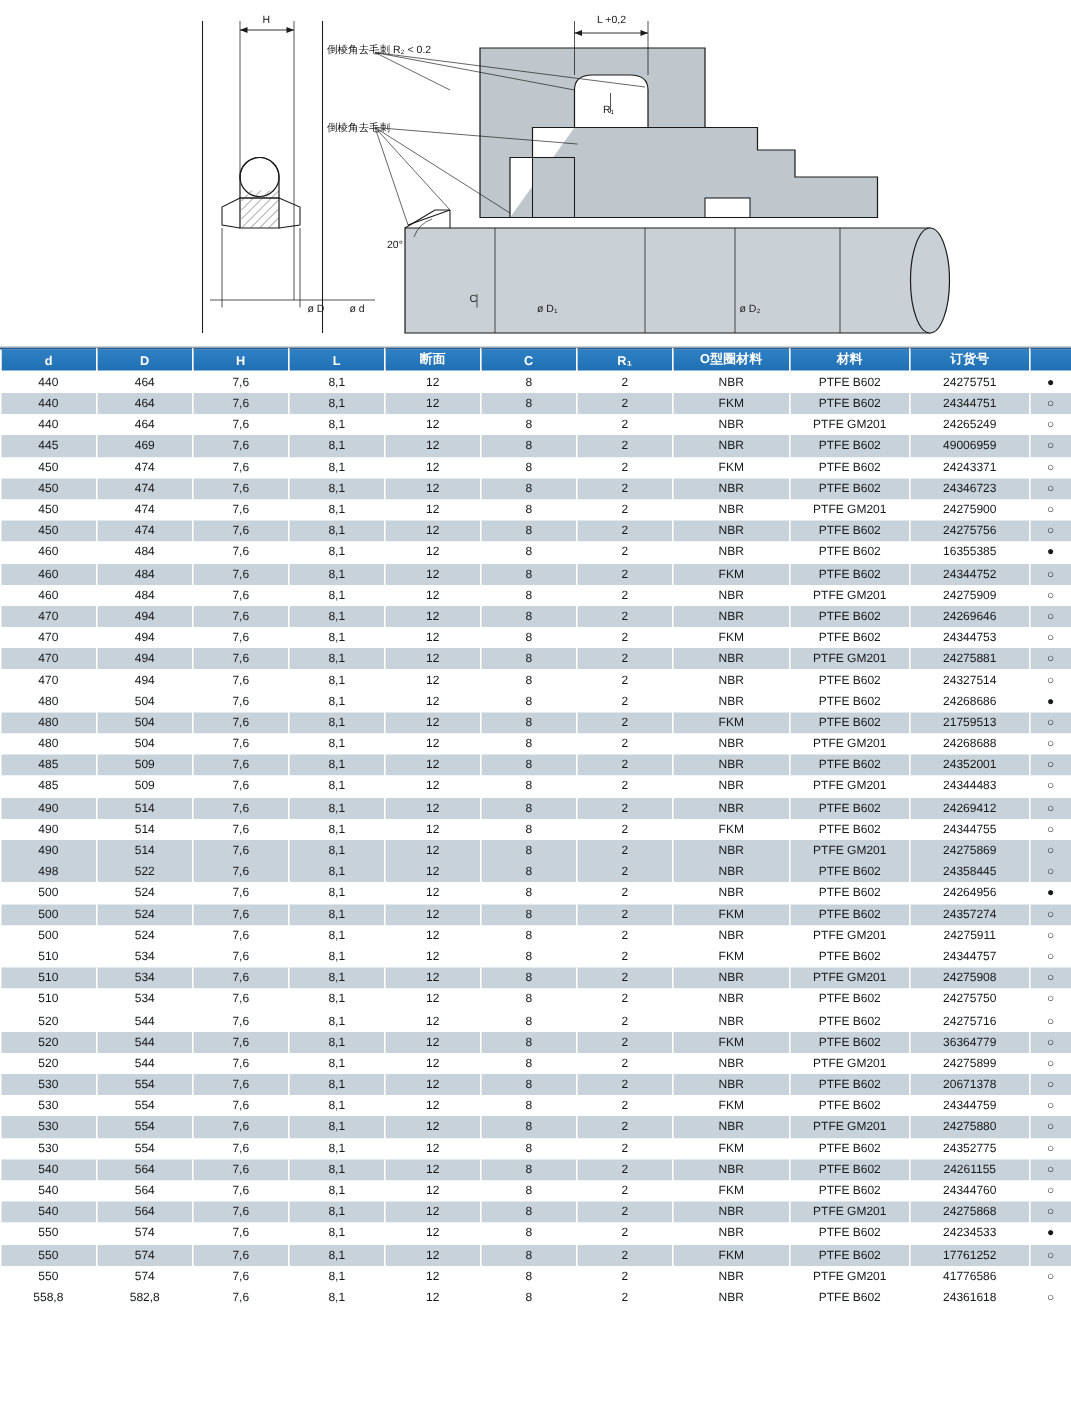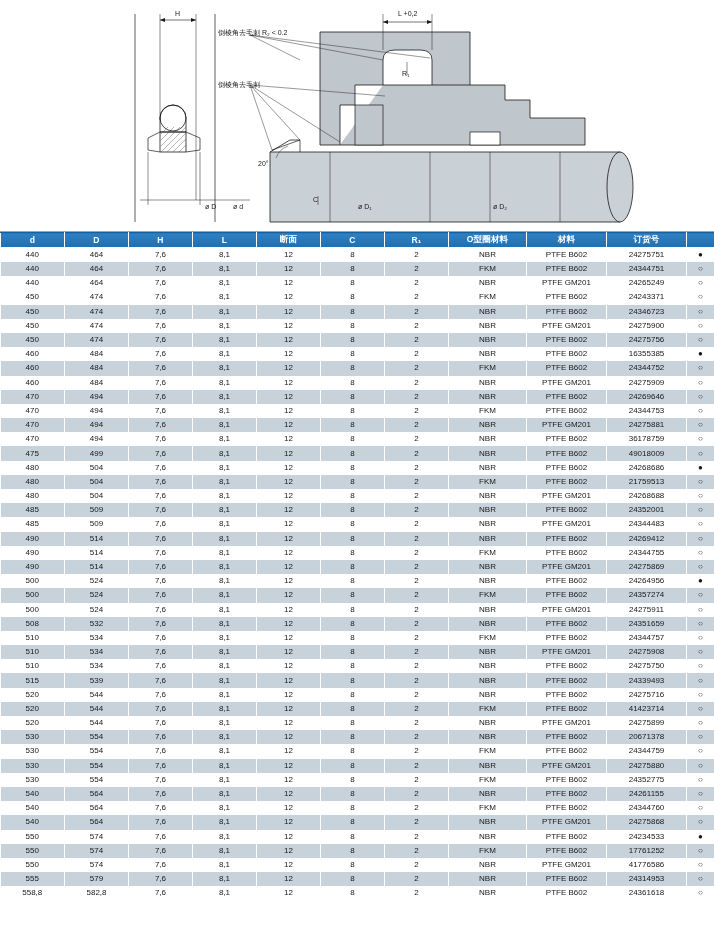--- a/index.html
+++ b/index.html
@@ -224,20 +224,33 @@
           <td>7,6</td>
           <td>8,1</td>
           <td>12</td>
           <td>8</td>
           <td>2</td>
           <td>NBR</td>
           <td>PTFE GM201</td>
           <td>24265249</td>
           <td class="dot">○</td>
         </tr>
+        <tr class="r1">
+          <td>445</td>
+          <td>469</td>
+          <td>7,6</td>
+          <td>8,1</td>
+          <td>12</td>
+          <td>8</td>
+          <td>2</td>
+          <td>NBR</td>
+          <td>PTFE B602</td>
+          <td>49006959</td>
+          <td class="dot">○</td>
+        </tr>
         <tr class="r0">
           <td>450</td>
           <td>474</td>
           <td>7,6</td>
           <td>8,1</td>
           <td>12</td>
           <td>8</td>
           <td>2</td>
           <td>FKM</td>
           <td>PTFE B602</td>
@@ -364,34 +377,21 @@
         <tr class="r0">
           <td>470</td>
           <td>494</td>
           <td>7,6</td>
           <td>8,1</td>
           <td>12</td>
           <td>8</td>
           <td>2</td>
           <td>NBR</td>
           <td>PTFE B602</td>
-          <td>36178759</td>
-          <td class="dot">○</td>
-        </tr>
-        <tr class="r1">
-          <td>475</td>
-          <td>499</td>
-          <td>7,6</td>
-          <td>8,1</td>
-          <td>12</td>
-          <td>8</td>
-          <td>2</td>
-          <td>NBR</td>
-          <td>PTFE B602</td>
-          <td>49018009</td>
+          <td>24327514</td>
           <td class="dot">○</td>
         </tr>
         <tr class="r0">
           <td>480</td>
           <td>504</td>
           <td>7,6</td>
           <td>8,1</td>
           <td>12</td>
           <td>8</td>
           <td>2</td>
@@ -484,20 +484,33 @@
           <td>7,6</td>
           <td>8,1</td>
           <td>12</td>
           <td>8</td>
           <td>2</td>
           <td>NBR</td>
           <td>PTFE GM201</td>
           <td>24275869</td>
           <td class="dot">○</td>
         </tr>
+        <tr class="r1">
+          <td>498</td>
+          <td>522</td>
+          <td>7,6</td>
+          <td>8,1</td>
+          <td>12</td>
+          <td>8</td>
+          <td>2</td>
+          <td>NBR</td>
+          <td>PTFE B602</td>
+          <td>24358445</td>
+          <td class="dot">○</td>
+        </tr>
         <tr class="r0">
           <td>500</td>
           <td>524</td>
           <td>7,6</td>
           <td>8,1</td>
           <td>12</td>
           <td>8</td>
           <td>2</td>
           <td>NBR</td>
           <td>PTFE B602</td>
@@ -523,33 +536,20 @@
           <td>7,6</td>
           <td>8,1</td>
           <td>12</td>
           <td>8</td>
           <td>2</td>
           <td>NBR</td>
           <td>PTFE GM201</td>
           <td>24275911</td>
           <td class="dot">○</td>
         </tr>
-        <tr class="r1">
-          <td>508</td>
-          <td>532</td>
-          <td>7,6</td>
-          <td>8,1</td>
-          <td>12</td>
-          <td>8</td>
-          <td>2</td>
-          <td>NBR</td>
-          <td>PTFE B602</td>
-          <td>24351659</td>
-          <td class="dot">○</td>
-        </tr>
         <tr class="r0">
           <td>510</td>
           <td>534</td>
           <td>7,6</td>
           <td>8,1</td>
           <td>12</td>
           <td>8</td>
           <td>2</td>
           <td>FKM</td>
           <td>PTFE B602</td>
@@ -575,33 +575,20 @@
           <td>7,6</td>
           <td>8,1</td>
           <td>12</td>
           <td>8</td>
           <td>2</td>
           <td>NBR</td>
           <td>PTFE B602</td>
           <td>24275750</td>
           <td class="dot">○</td>
         </tr>
-        <tr class="r1">
-          <td>515</td>
-          <td>539</td>
-          <td>7,6</td>
-          <td>8,1</td>
-          <td>12</td>
-          <td>8</td>
-          <td>2</td>
-          <td>NBR</td>
-          <td>PTFE B602</td>
-          <td>24339493</td>
-          <td class="dot">○</td>
-        </tr>
         <tr class="r0">
           <td>520</td>
           <td>544</td>
           <td>7,6</td>
           <td>8,1</td>
           <td>12</td>
           <td>8</td>
           <td>2</td>
           <td>NBR</td>
           <td>PTFE B602</td>
@@ -611,21 +598,21 @@
         <tr class="r1">
           <td>520</td>
           <td>544</td>
           <td>7,6</td>
           <td>8,1</td>
           <td>12</td>
           <td>8</td>
           <td>2</td>
           <td>FKM</td>
           <td>PTFE B602</td>
-          <td>41423714</td>
+          <td>36364779</td>
           <td class="dot">○</td>
         </tr>
         <tr class="r0">
           <td>520</td>
           <td>544</td>
           <td>7,6</td>
           <td>8,1</td>
           <td>12</td>
           <td>8</td>
           <td>2</td>
@@ -757,33 +744,20 @@
           <td>7,6</td>
           <td>8,1</td>
           <td>12</td>
           <td>8</td>
           <td>2</td>
           <td>NBR</td>
           <td>PTFE GM201</td>
           <td>41776586</td>
           <td class="dot">○</td>
         </tr>
-        <tr class="r1">
-          <td>555</td>
-          <td>579</td>
-          <td>7,6</td>
-          <td>8,1</td>
-          <td>12</td>
-          <td>8</td>
-          <td>2</td>
-          <td>NBR</td>
-          <td>PTFE B602</td>
-          <td>24314953</td>
-          <td class="dot">○</td>
-        </tr>
         <tr class="r0">
           <td>558,8</td>
           <td>582,8</td>
           <td>7,6</td>
           <td>8,1</td>
           <td>12</td>
           <td>8</td>
           <td>2</td>
           <td>NBR</td>
           <td>PTFE B602</td>

